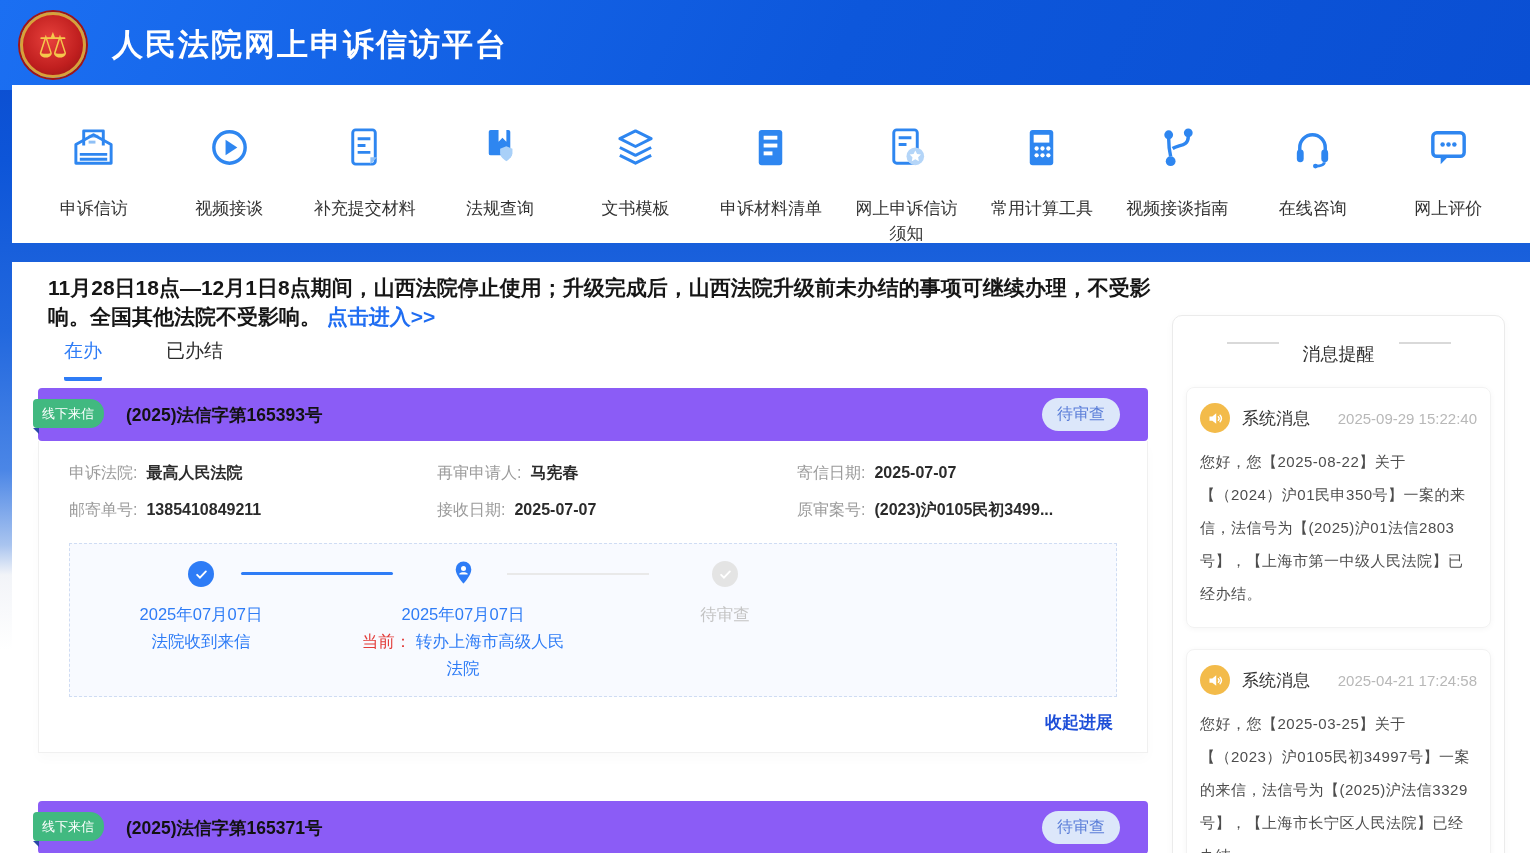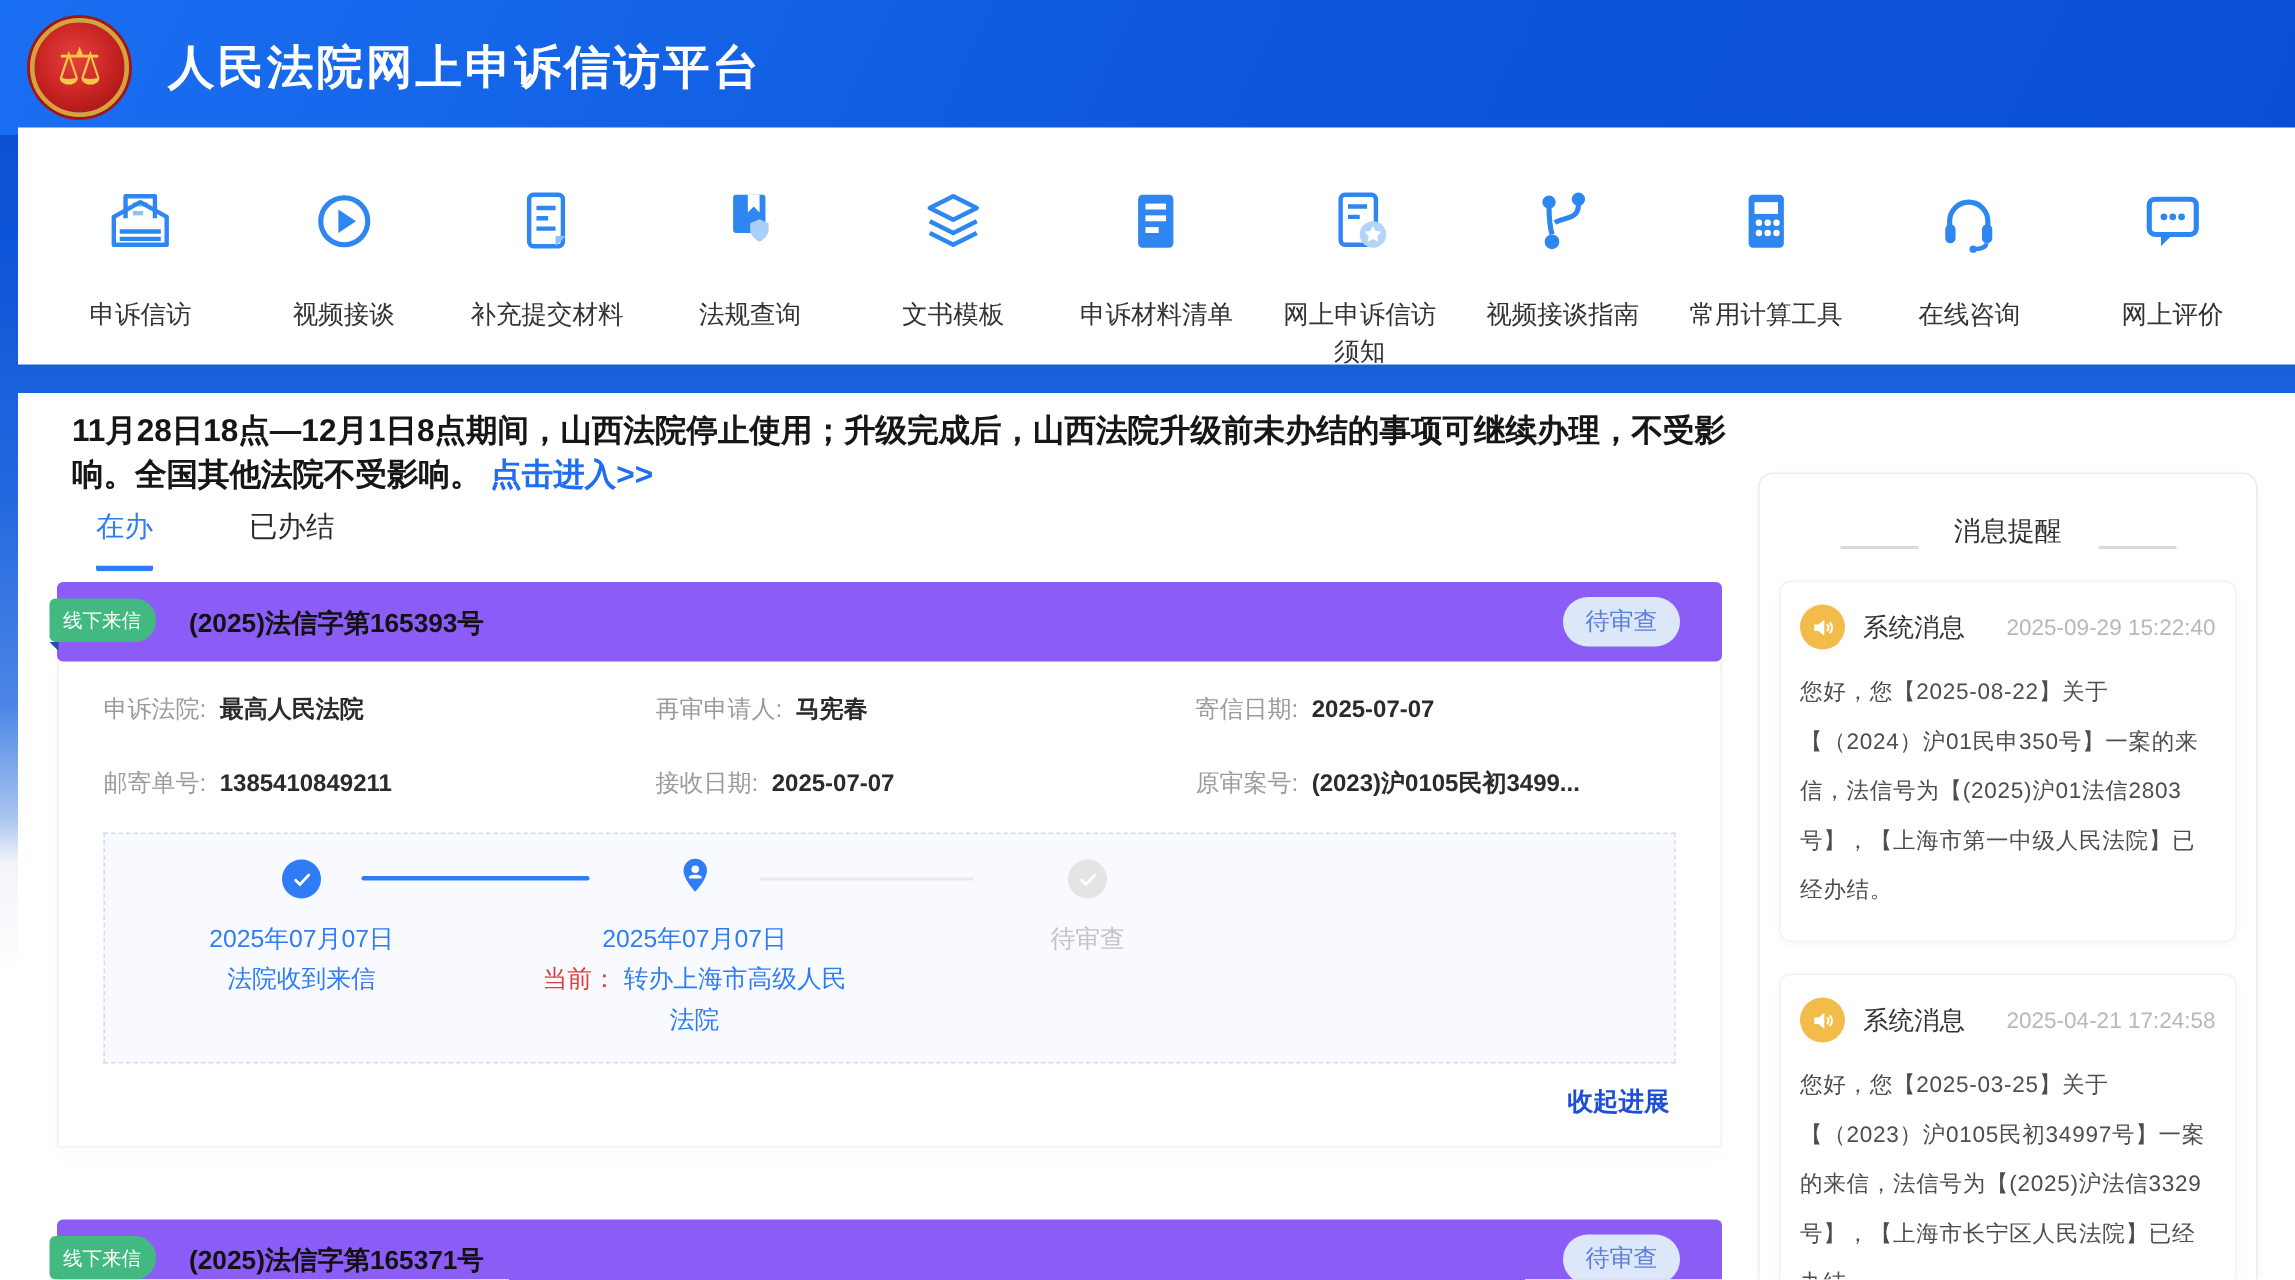--- a/index.html
+++ b/index.html
@@ -48,21 +48,21 @@
   .case-tag { position:absolute; left:-5px; top:11px; background:#41b980; color:#fff; font-size:13px;
     line-height:1; padding:8px 10px 8px 9px; border-radius:4px 14px 14px 4px; }
   .case-tag::after { content:''; position:absolute; left:0; bottom:-6px;
     border-top:6px solid #2c47a8; border-left:6px solid transparent; }
   .case-title { font-size:17.5px; font-weight:700; color:#121212; }
   .status-badge { margin-left:auto; margin-right:28px; background:#dce7fa; color:#5b7ed8;
     font-size:16px; padding:6px 15px; border-radius:17px; }
 
   .case-body { background:#fff; border:1px solid #f0f0f0; border-top:none;
     padding:22px 30px 18px; box-shadow:0 6px 12px rgba(0,0,0,0.02); }
-  .fields { display:grid; grid-template-columns:368px 360px 1fr; row-gap:28px; }
+  .fields { display:grid; grid-template-columns:368px 360px 1fr; row-gap:16px; }
   .field { font-size:16px; white-space:nowrap; overflow:hidden; }
   .f-label { color:#9b9b9b; margin-right:9px; }
   .f-value { color:#2b2b2b; font-weight:700; }
 
   .timeline { margin-top:22px; background:#f8faff; border:1px dashed #cfdcf3;
     display:flex; padding:15px 0 14px; }
   .tl-step { width:262px; text-align:center; position:relative; }
   .tl-icon-row { height:30px; display:flex; align-items:center; justify-content:center; }
   .tl-step.s1::after { content:''; position:absolute; top:13px; left:calc(50% + 40px);
     width:152px; height:3px; background:#2e7cf6; border-radius:2px; }
@@ -76,21 +76,21 @@
   .tl-pending-label { color:#c4c4c4; }
   .red { color:#e23c39; }
 
   .expand-link { text-align:right; margin-top:14px; padding-right:4px;
     color:#1d4ed8; font-size:17px; cursor:pointer;font-weight:bold; }
 
   
   .sidebar { position:absolute; left:1160px; top:53px; width:333px; bottom:-12px; background:#fff;
     border:1px solid #ebebeb; border-radius:10px; padding:0 13px;
     box-shadow:0 2px 8px rgba(0,0,0,0.03); overflow:hidden; }
-  .sb-title-row { margin-top:26px; display:flex; align-items:flex-end; justify-content:center; gap:24px; }
+  .sb-title-row { margin-top:26px; display:flex; align-items:flex-start; justify-content:center; gap:24px; }
   .sb-dash { width:52px; height:2px; background:#d9d9d9; }
   .sb-title { font-size:18px; color:#333; }
   .msg-card { margin-top:21px; border:1px solid #f2f2f2; border-radius:8px; padding:15px 13px 17px;
     box-shadow:0 1px 6px rgba(0,0,0,0.04); cursor:pointer; }
   .msg-head { display:flex; align-items:center; }
   .msg-icon { width:30px; height:30px; border-radius:50%; background:#f3bb4a; flex:none;
     display:flex; align-items:center; justify-content:center; }
   .msg-title { margin-left:12px; font-size:17px; color:#333; }
   .msg-time { margin-left:auto; font-size:15px; color:#b8b8b8; }
   .msg-body { margin-top:12px; font-size:15px; color:#4d4d4d; line-height:33px; letter-spacing:0.5px; }
@@ -163,40 +163,40 @@
       <span><svg viewBox="0 0 48 48">
             <rect x="11" y="6" width="24" height="34" rx="3" fill="none" stroke="#2e86f0" stroke-width="3"></rect>
             <path d="M16 14h13M16 21h8" stroke="#2e86f0" stroke-width="3"></path>
             <circle cx="33" cy="33" r="9" fill="#b4d5f8"></circle>
             <path d="M33 27l1.8 3.6 4 .6-2.9 2.8.7 4-3.6-1.9-3.6 1.9.7-4-2.9-2.8 4-.6z" fill="#fff"></path>
           </svg></span>
       <div class="nav-label">网上申诉信访须知</div>
     </div>
     <div class="nav-item">
       <span><svg viewBox="0 0 48 48">
-            <circle cx="15" cy="11" r="4.5" fill="#2e86f0"></circle>
-            <circle cx="35" cy="9" r="4.5" fill="#2e86f0"></circle>
-            <circle cx="17" cy="38" r="5" fill="#2e86f0"></circle>
-            <path d="M15 15c0 10 2 18 2 18" fill="none" stroke="#2e86f0" stroke-width="3.5"></path>
-            <path d="M35 13c0 10-10 8-16 12" fill="none" stroke="#2e86f0" stroke-width="3.5"></path>
-          </svg></span>
-      <div class="nav-label">视频接谈指南</div>
-    </div>
-    <div class="nav-item">
-      <span><svg viewBox="0 0 48 48">
             <rect x="12" y="6" width="24" height="36" rx="3" fill="#2e86f0"></rect>
             <rect x="16" y="11" width="16" height="8" fill="#fff"></rect>
             <circle cx="19" cy="25" r="2.2" fill="#fff"></circle>
             <circle cx="25" cy="25" r="2.2" fill="#fff"></circle>
             <circle cx="31" cy="25" r="2.2" fill="#fff"></circle>
             <circle cx="19" cy="32" r="2.2" fill="#fff"></circle>
             <circle cx="25" cy="32" r="2.2" fill="#fff"></circle>
             <circle cx="31" cy="32" r="2.2" fill="#fff"></circle>
           </svg></span>
       <div class="nav-label">常用计算工具</div>
+    </div>
+    <div class="nav-item">
+      <span><svg viewBox="0 0 48 48">
+            <circle cx="15" cy="11" r="4.5" fill="#2e86f0"></circle>
+            <circle cx="35" cy="9" r="4.5" fill="#2e86f0"></circle>
+            <circle cx="17" cy="38" r="5" fill="#2e86f0"></circle>
+            <path d="M15 15c0 10 2 18 2 18" fill="none" stroke="#2e86f0" stroke-width="3.5"></path>
+            <path d="M35 13c0 10-10 8-16 12" fill="none" stroke="#2e86f0" stroke-width="3.5"></path>
+          </svg></span>
+      <div class="nav-label">视频接谈指南</div>
     </div>
     <div class="nav-item">
       <span><svg viewBox="0 0 48 48">
             <path d="M11 31v-7a13 13 0 0 1 26 0v7" fill="none" stroke="#2e86f0" stroke-width="3.5"></path>
             <rect x="8" y="26" width="7" height="13" rx="3.5" fill="#2e86f0"></rect>
             <rect x="33" y="26" width="7" height="13" rx="3.5" fill="#2e86f0"></rect>
             <path d="M36 39c0 3-5 4-8 4" fill="none" stroke="#2e86f0" stroke-width="3"></path>
             <circle cx="27" cy="43" r="2.5" fill="#2e86f0"></circle>
           </svg></span>
       <div class="nav-label">在线咨询</div>

